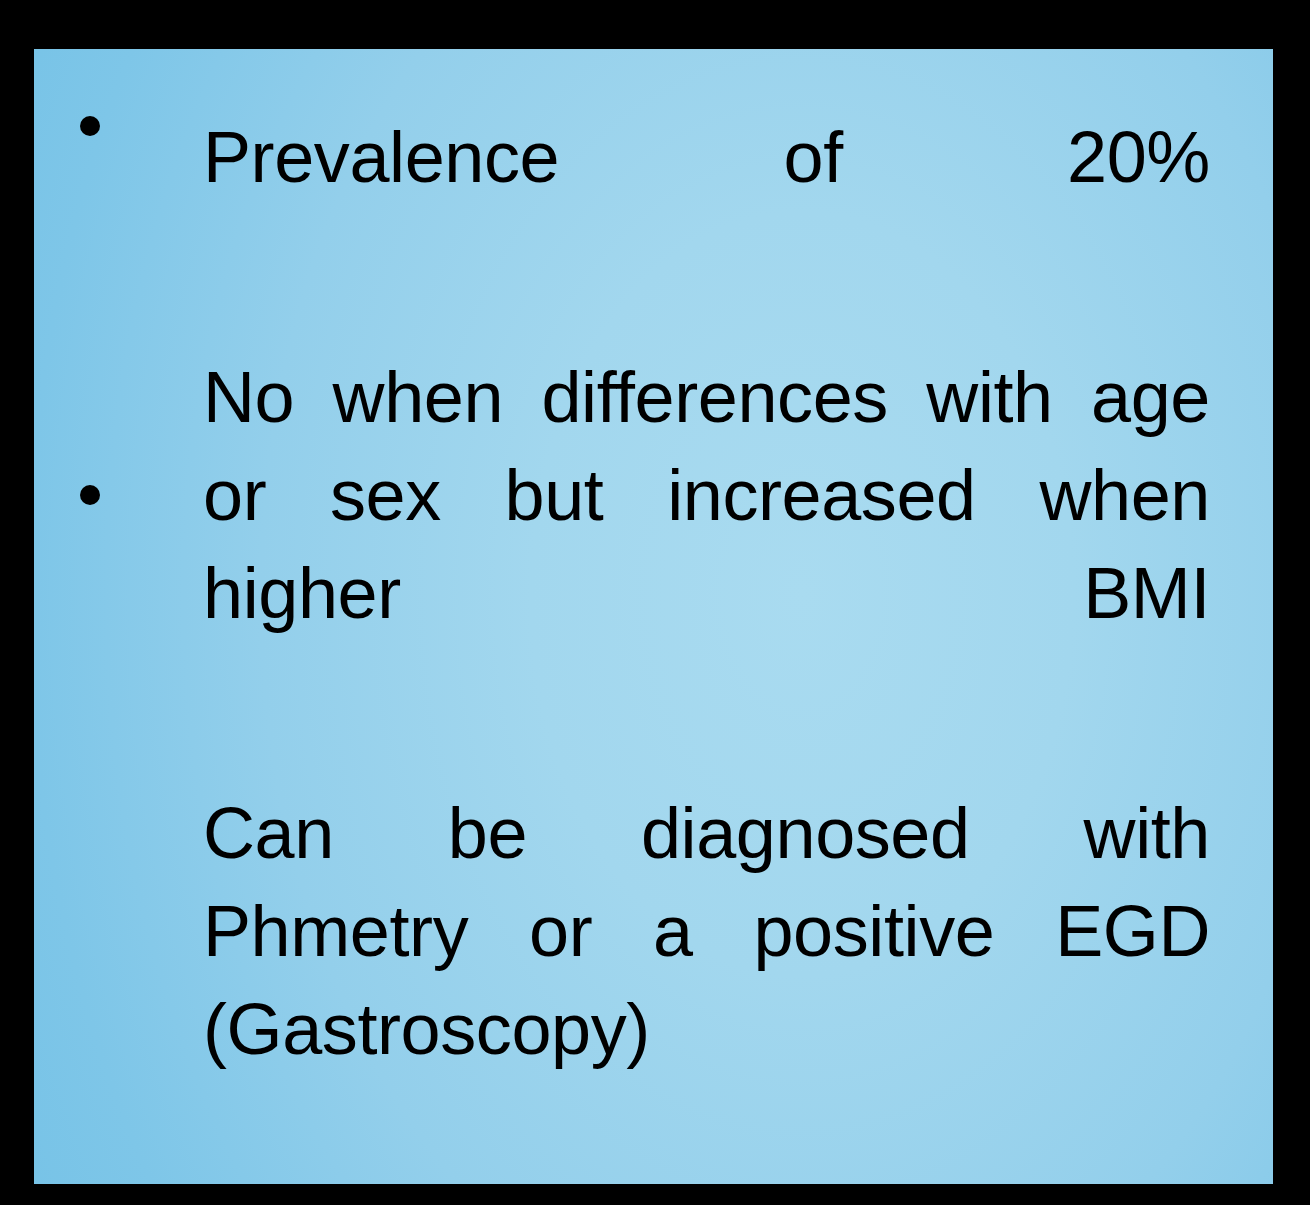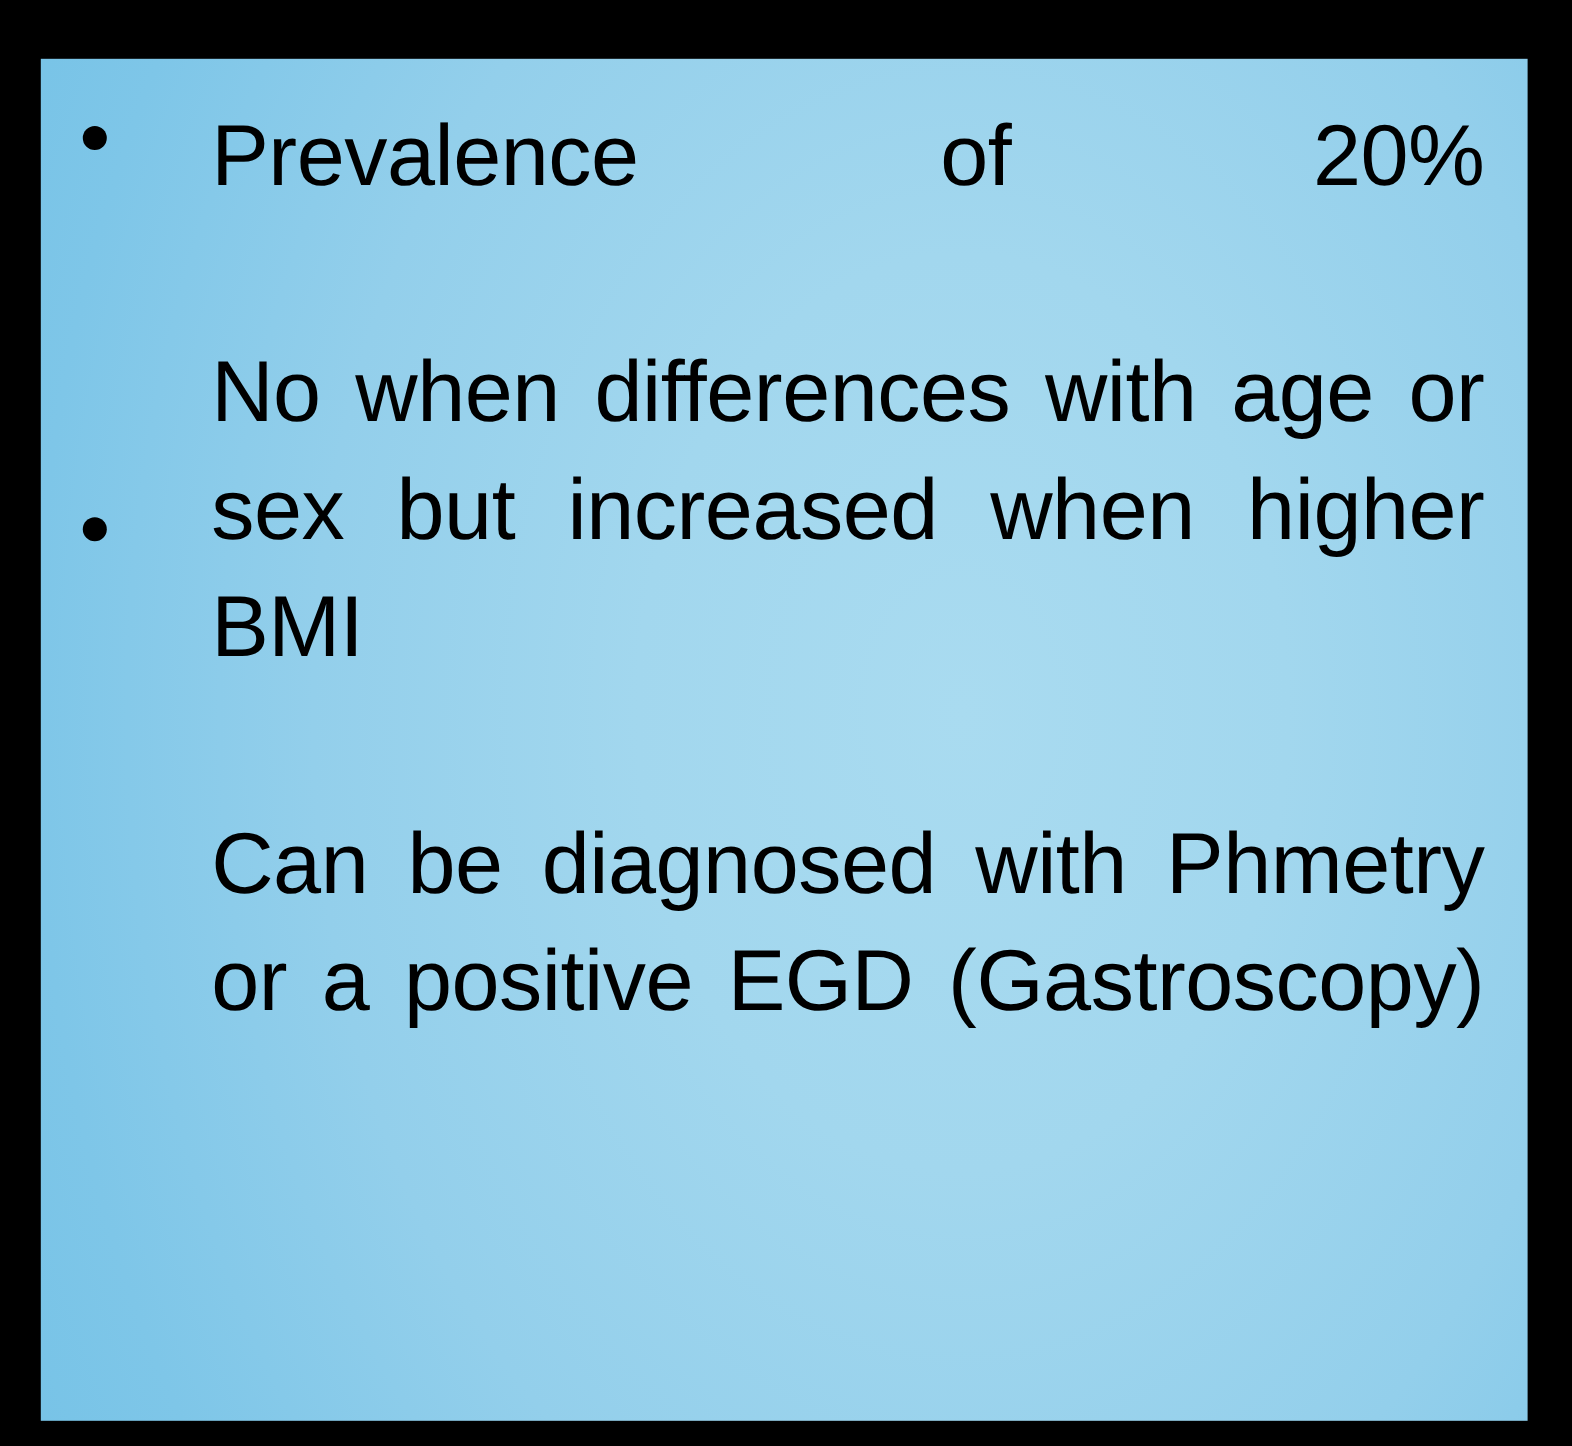--- a/index.html
+++ b/index.html
@@ -42,22 +42,22 @@
     left: 0;
     top: 0;
     width: 1239px;
     margin: 0;
     padding: 0;
     list-style: none;
   }
 
   .bullet-item {
     position: relative;
-    margin: 1px;
-    padding: 0;
+    margin: 12px;
+    padding: 16px;
   }
 
   .bullet-marker {
     position: absolute;
     left: 34px;
     width: 20px;
     height: 20px;
     border-radius: 50%;
     background: #000000;
   }

